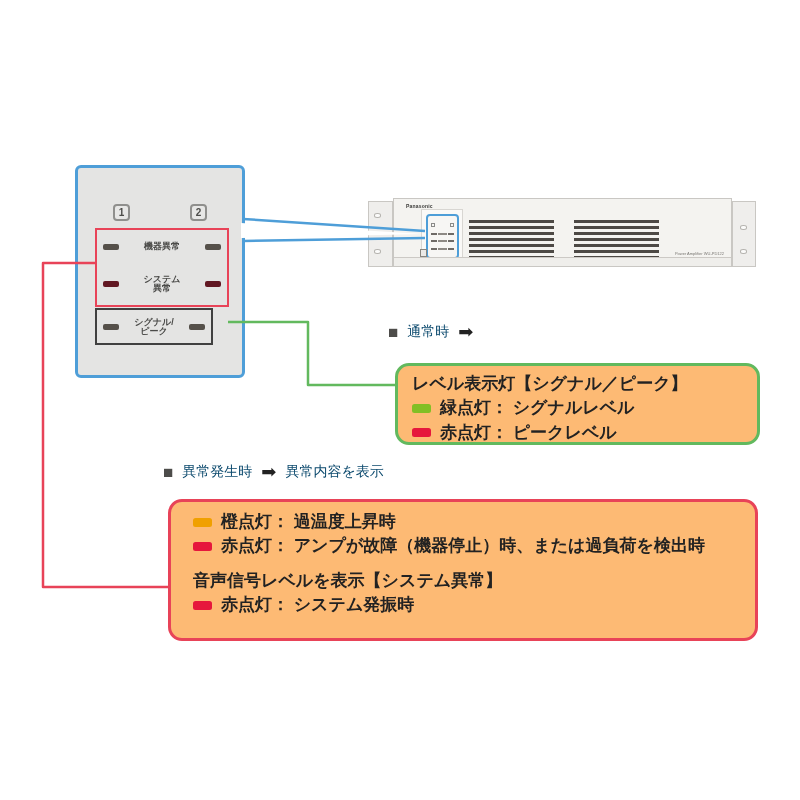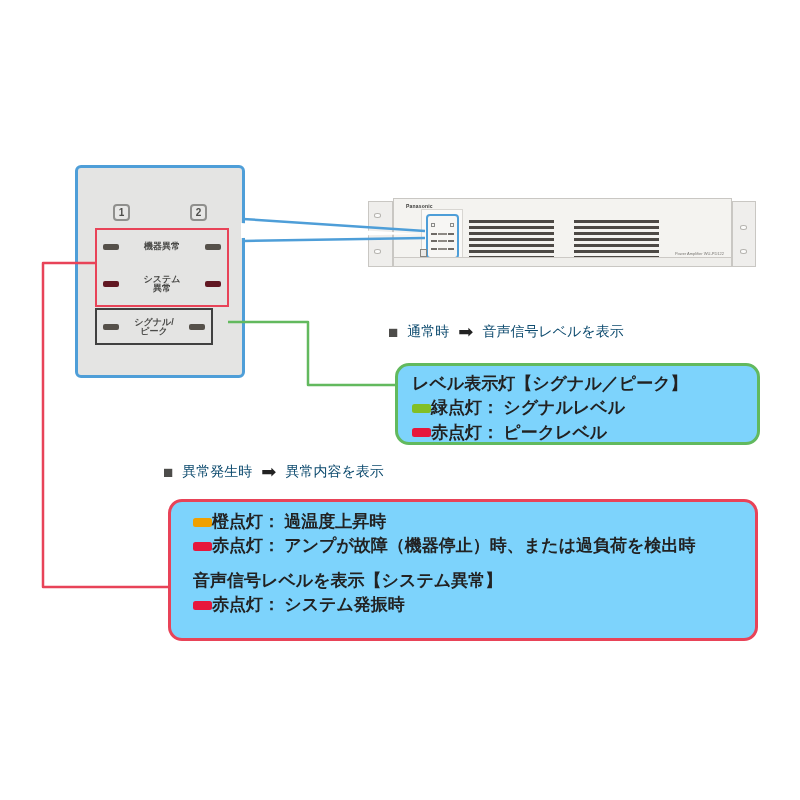--- a/index.html
+++ b/index.html
@@ -46,27 +46,27 @@
     background:#efeeeb; border-top:1px solid #ccc9c5; }
 
   
   .product-title { position:absolute; left:455px; top:164px; width:220px; text-align:center;
     font-size:27px; font-weight:700; color:#1b7ec6; letter-spacing:0.5px; z-index:2; }
   .section-line { position:absolute; display:flex; align-items:center; gap:9px; z-index:6; }
   .section-bullet { font-size:17px; color:#4d4c4a; line-height:1; }
   .section-text { font-size:14px; font-weight:400; color:#0c4a6e; }
   .section-arrow { font-size:18px; color:#222; line-height:1; }
 
-  .callout { position:absolute; background:#7dd3fc; z-index:6;font-family:Liberation Serif, serif; }
+  .callout { position:absolute; background:#fdba74; z-index:6; }
   .level-box { left:395px; top:363px; width:365px; height:82px;
     border:3px solid #62b95e; border-radius:14px; padding:7px 12px 6px 14px; }
   .error-box { left:168px; top:499px; width:590px; height:142px;
     border:3px solid #e84358; border-radius:14px; padding:6px 14px 6px 22px; }
   .callout-title { font-size:17px; font-weight:700; color:#222; line-height:1.25; }
-  .legend-row { display:flex; align-items:center; gap:0; margin-top:4px; }
+  .legend-row { display:flex; align-items:center; gap:9px; margin-top:4px; }
   .swatch { width:19px; height:9px; border-radius:2.5px; flex:0 0 auto; }
   .legend-text { font-size:17px; font-weight:700; color:#222; line-height:1.2; white-space:nowrap; }
   .box-gap { height:13px; }
 
   
   .overlay { position:absolute; left:0; top:0; width:800px; height:800px; z-index:5; pointer-events:none; }
 </style>
 </head>
 <body>
 
@@ -145,21 +145,20 @@
     <polyline points="228,322 308,322 308,385 395,385" fill="none" stroke="#62b95e" stroke-width="2.5" stroke-linejoin="round"></polyline>
     <polygon points="241,223 241,238 424,234" fill="#ffffff"></polygon>
     <line x1="243" y1="219" x2="425" y2="231" stroke="#4e9ed8" stroke-width="2.5"></line>
     <line x1="243" y1="241" x2="425" y2="238" stroke="#4e9ed8" stroke-width="2.5"></line>
   </svg>
 
   <div class="section-line" style="left:388px; top:323px;">
     <span class="section-bullet">■</span>
     <span class="section-text">通常時</span>
     <span class="section-arrow">➡</span>
-    <span class="section-text">音声信号レベルを表示</span>
   </div>
 
   <div class="callout level-box">
     <div class="callout-title">レベル表示灯【シグナル／ピーク】</div>
     <div class="legend-row">
       <span class="swatch" style="background: rgb(130, 191, 37);"></span>
       <span class="legend-text">緑点灯： シグナルレベル</span>
     </div>
     <div class="legend-row">
       <span class="swatch" style="background: rgb(230, 23, 60);"></span>

